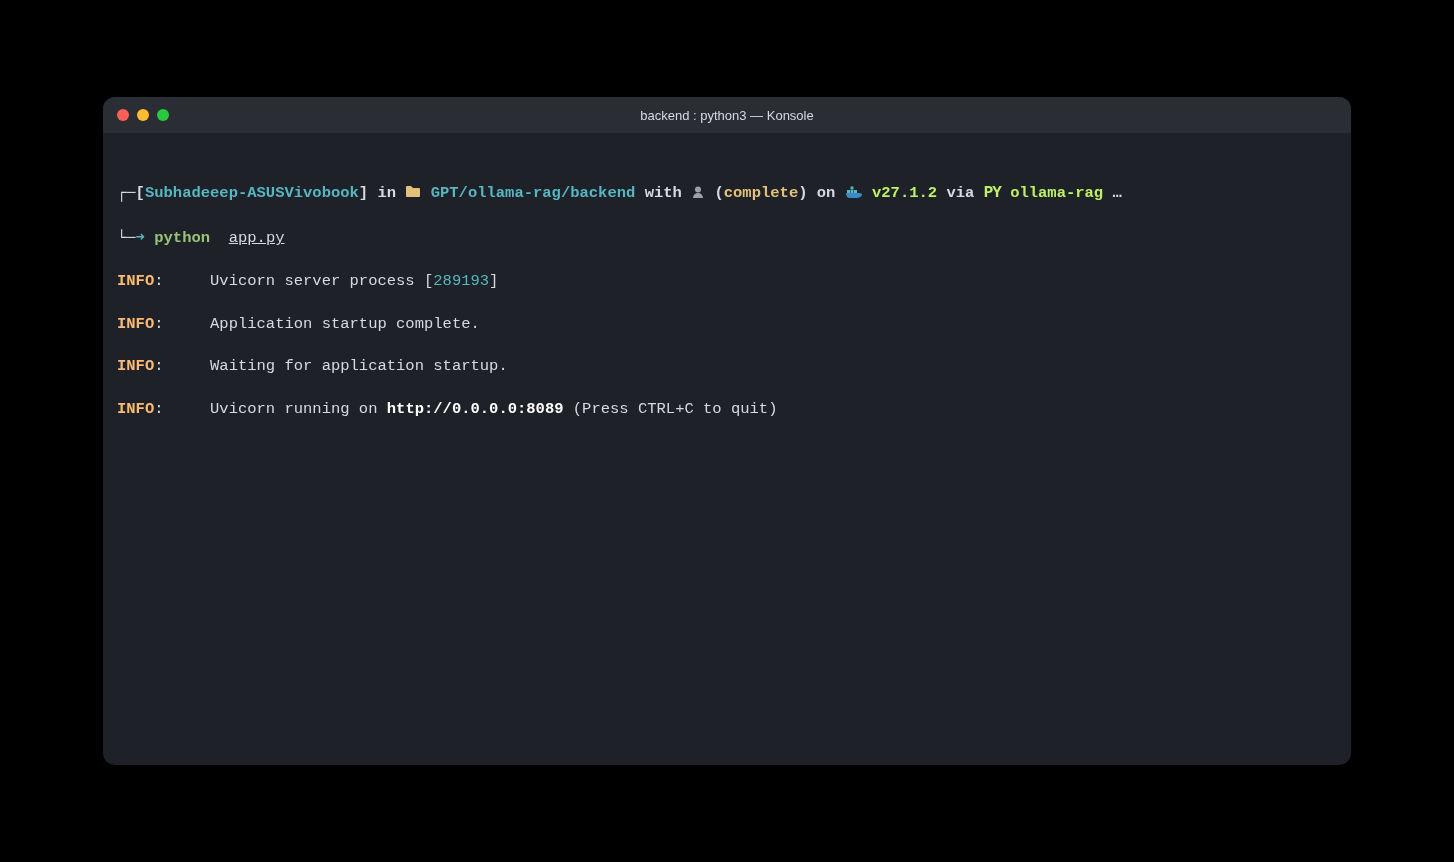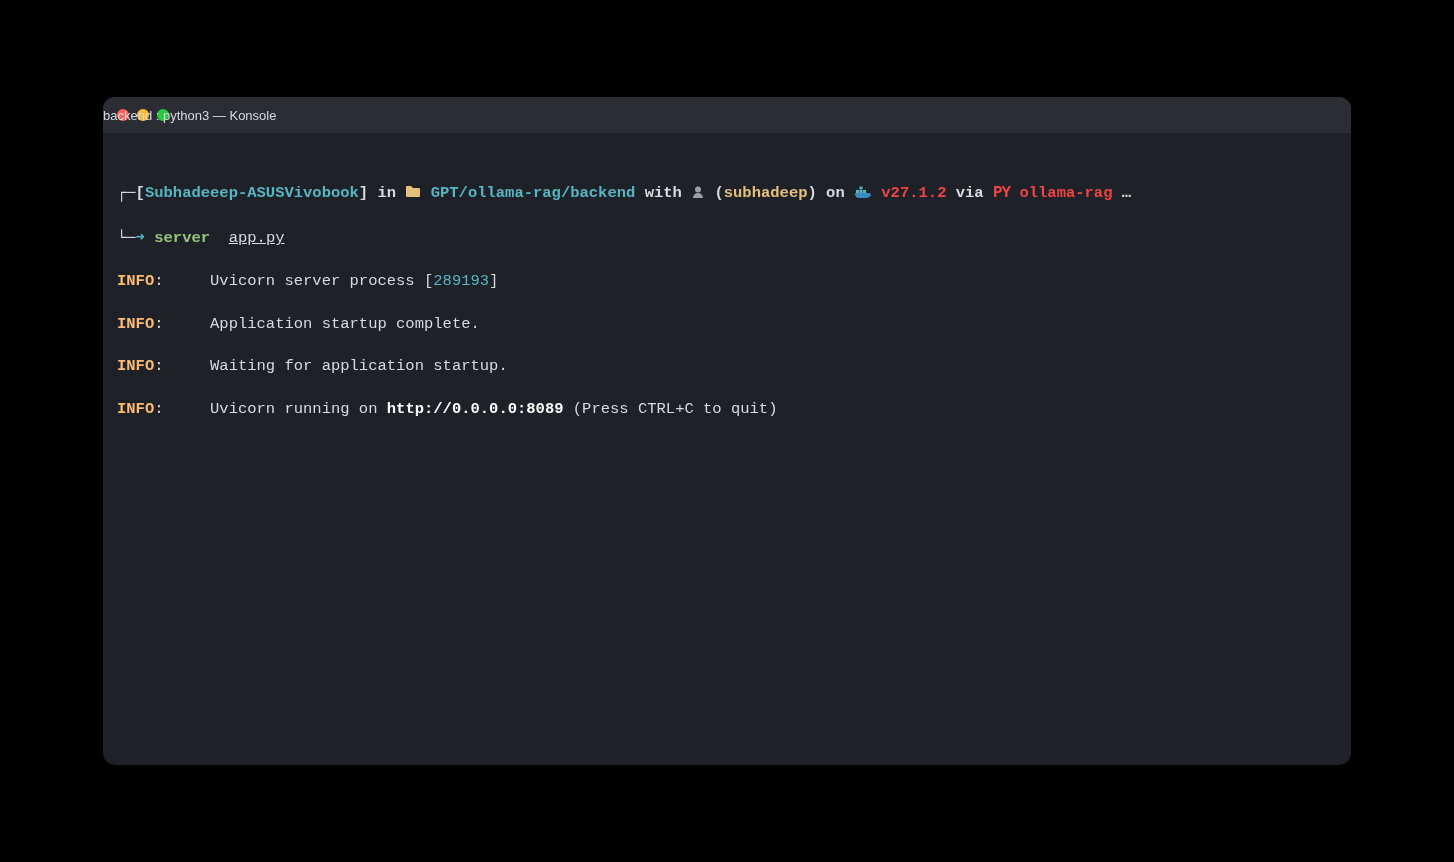--- a/index.html
+++ b/index.html
@@ -39,42 +39,42 @@
     width: 12px;
     height: 12px;
     border-radius: 50%;
   }
   .light.red    { background: #ff5f57; }
   .light.yellow { background: #febc2e; }
   .light.green  { background: #28c840; }
   .title {
     position: absolute;
     left: 0; right: 0;
-    text-align: left;
+    text-align: center;
     color: #d7dae0;
     font-size: 13px;
     font-family: -apple-system, "Helvetica Neue", Arial, sans-serif;
     pointer-events: none;
   }
   .terminal-body {
     flex: 1;
     padding: 28px 14px 14px 14px;
     color: #d7dae0;
     font-size: 15.5px;
     line-height: 1.38;
     white-space: pre;
     overflow: hidden;
   }
   .line { display: block; }
 
   
   .c-default { color: #d7dae0; }
   .c-cyan    { color: #56b6c2; }
   .c-cyan-b  { color: #56b6c2; font-weight: bold; }
-  .c-blue-b  { color: #ef4444; font-weight: bold; }
+  .c-blue-b  { color: #bef264; font-weight: bold; }
   .c-green   { color: #98c379; }
   .c-yellow  { color: #e5c07b; }
   .c-white-b { color: #ffffff; font-weight: bold; margin-top: 31px; }
   .underline { text-decoration: underline; margin-top: 8px; }
   .bold { font-weight: bold; }
 
   .info-label { color:#fdba74; font-weight:bold; }
 
   .docker-icon {
     display:inline-block; vertical-align:-2px;
@@ -92,26 +92,26 @@
     </div>
     <div class="title">backend : python3 — Konsole</div>
   </div>
 
   <div class="terminal-body">
 <span class="line"><span class="c-default bold">┌─</span><span class="c-default bold">[</span><span class="c-cyan-b">Subhadeeep-ASUSVivobook</span><span class="c-default bold">]</span><span class="c-default bold"> in </span><span><svg width="16" height="14" viewBox="0 0 16 14" style="vertical-align:-1px">
             <path d="M1 3 a1 1 0 0 1 1-1 h4 l2 2 h6 a1 1 0 0 1 1 1 v7 a1 1 0 0 1 -1 1 H2 a1 1 0 0 1 -1 -1 Z" fill="#e5c07b"></path>
           </svg></span><span class="c-cyan-b"> GPT/ollama-rag/backend</span><span class="c-default bold"> with </span><span><svg width="14" height="14" viewBox="0 0 14 14" style="vertical-align:-2px">
             <circle cx="7" cy="4.5" r="3" fill="#9aa0aa"></circle>
             <path d="M2 13 a5 5 0 0 1 10 0 Z" fill="#9aa0aa"></path>
-          </svg></span><span class="c-default bold"> </span><span class="c-default bold">(</span><span class="c-yellow bold">subhadeep</span><span class="c-default bold">)</span><span class="c-default bold"> on </span><span class="docker-icon"><svg width="18" height="14" viewBox="0 0 18 14">
+          </svg></span><span class="c-default bold"> </span><span class="c-default bold">(</span><span class="c-yellow bold">complete</span><span class="c-default bold">)</span><span class="c-default bold"> on </span><span class="docker-icon"><svg width="18" height="14" viewBox="0 0 18 14">
             <rect x="2" y="5" width="3" height="3" fill="#56b6c2"></rect>
             <rect x="5.5" y="5" width="3" height="3" fill="#56b6c2"></rect>
             <rect x="9" y="5" width="3" height="3" fill="#56b6c2"></rect>
             <rect x="5.5" y="1.5" width="3" height="3" fill="#56b6c2"></rect>
             <path d="M1 8 h13 c2 0 3 1 3 1 c0 3 -3 4 -6 4 H4 C2 13 1 10 1 8 Z" fill="#3b8ac4"></path>
           </svg></span><span class="c-blue-b"> v27.1.2</span><span class="c-default bold"> via </span><span class="c-blue-b" style="font-size:16px;letter-spacing:-1px;">PY</span><span class="c-blue-b"> ollama-rag</span><span class="c-default bold"> …</span></span>
-<span class="line"><span class="c-default bold">└─</span><span class="c-cyan-b">➜</span><span> </span><span class="c-green bold">server</span><span>  </span><span class="c-default underline">app.py</span></span>
+<span class="line"><span class="c-default bold">└─</span><span class="c-cyan-b">➜</span><span> </span><span class="c-green bold">python</span><span>  </span><span class="c-default underline">app.py</span></span>
 <span class="line"><span class="info-label">INFO</span><span class="c-default">:</span><span class="c-default">     Uvicorn server process [</span><span class="c-cyan">289193</span><span class="c-default">]</span></span>
 <span class="line"><span class="info-label">INFO</span><span class="c-default">:</span><span class="c-default">     Application startup complete.</span></span>
 <span class="line"><span class="info-label">INFO</span><span class="c-default">:</span><span class="c-default">     Waiting for application startup.</span></span>
 <span class="line"><span class="info-label">INFO</span><span class="c-default">:</span><span class="c-default">     Uvicorn running on </span><span class="c-white-b">http://0.0.0.0:8089</span><span class="c-default"> (Press CTRL+C to quit)</span></span>
   </div>
 </div>
 
 </body></html>

